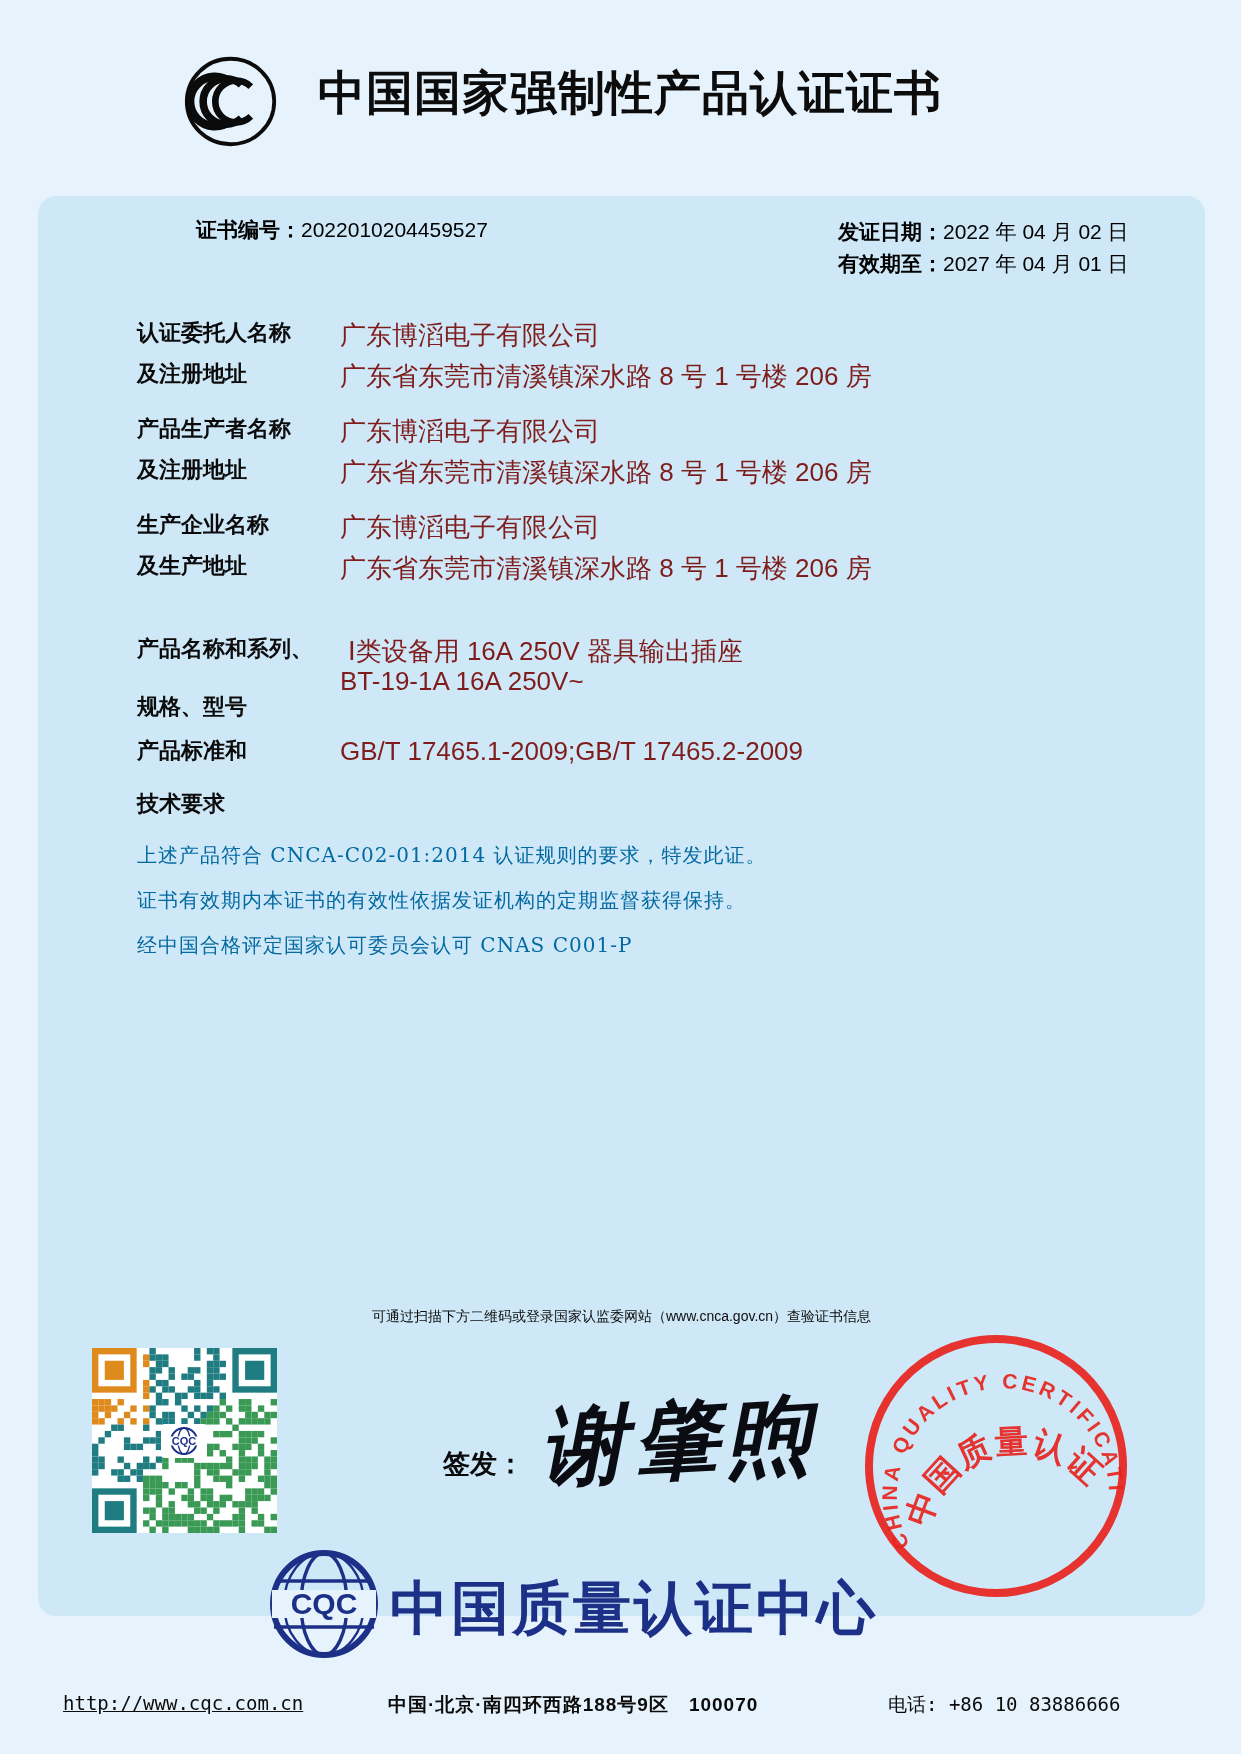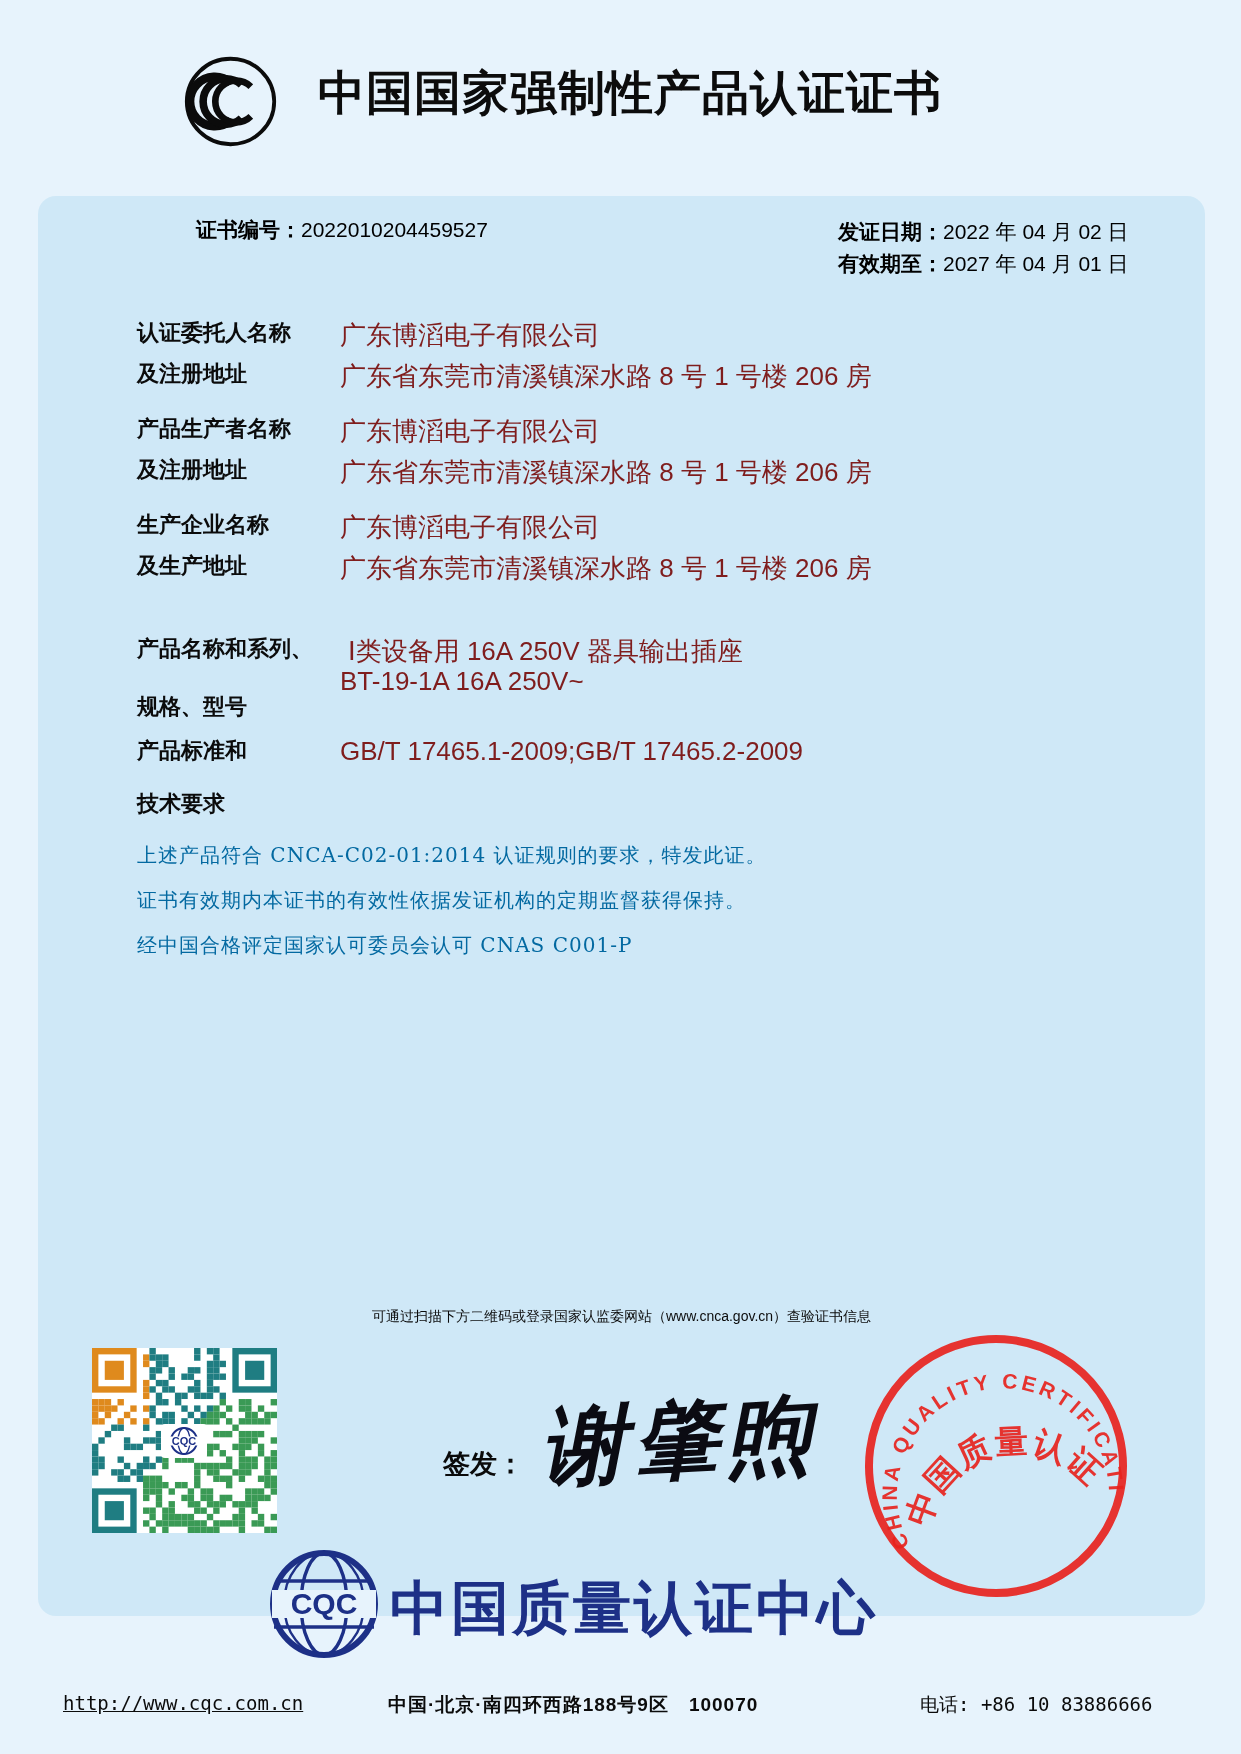--- a/index.html
+++ b/index.html
@@ -44,21 +44,21 @@
   .cqc-globe{position:absolute;left:0;top:0;width:112px;height:112px;}
   .issuer-name{position:absolute;left:122px;top:22px;font-size:58px;font-weight:bold;
                color:#1d3087;letter-spacing:3px;white-space:nowrap;}
 
   
   .footer{position:absolute;left:0;top:1692px;width:1241px;font-size:19px;color:#0b0b0b;}
   .footer .site{position:absolute;left:20px;top:0;font-family:"DejaVu Sans Mono","Liberation Mono",monospace;
                 text-decoration:underline;margin-left:43px;}
   .footer .addr{position:absolute;left:388px;top:0;font-weight:bold;letter-spacing:1px;white-space:nowrap;}
   .footer .phone{position:absolute;left:888px;top:0;font-family:"DejaVu Sans Mono","Liberation Mono",monospace;
-                 white-space:nowrap;margin-left:32px;}
+                 white-space:nowrap;}
 </style>
 </head>
 <body>
 
 <div class="page">
 
   <div class="header">
     <svg class="ccc-logo" viewBox="0 0 100 100">
       <ellipse cx="50" cy="50" rx="46" ry="45" fill="none" stroke="#0b0b0b" stroke-width="4"></ellipse>
       <path d="M 50.4 30.3 A 26 26 0 1 0 50.4 69.7" fill="none" stroke="#0b0b0b" stroke-width="9"></path>

